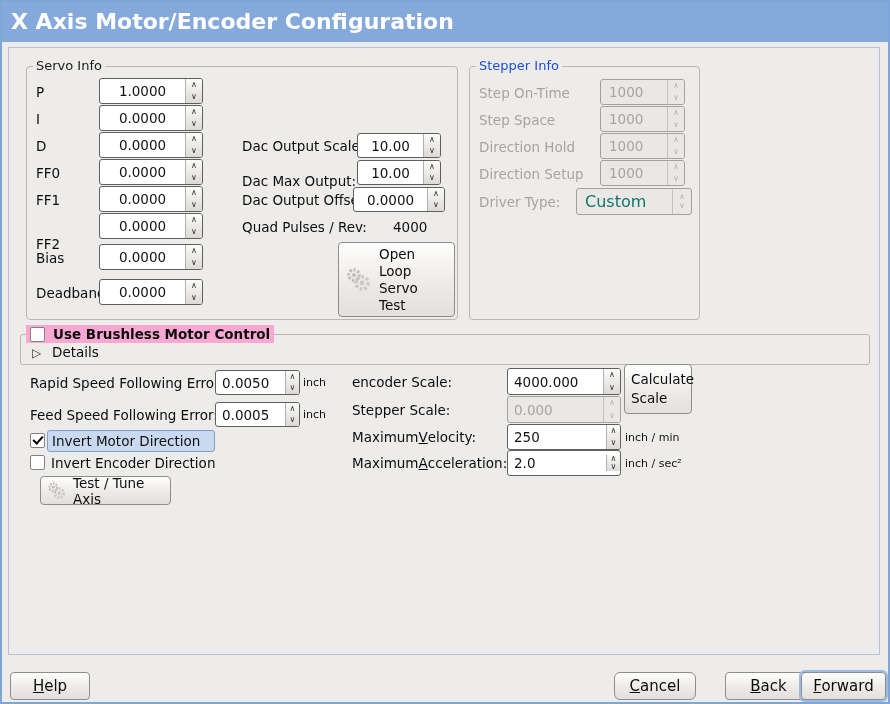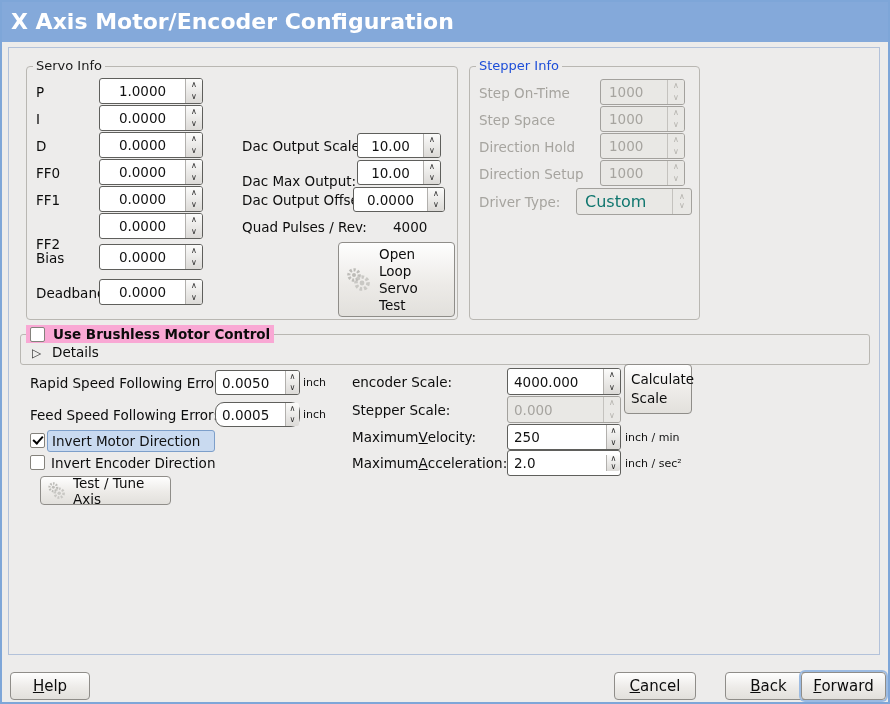--- a/index.html
+++ b/index.html
@@ -235,21 +235,21 @@
   <div class="spin left narrow" style="left:213px;top:368px;width:85px;height:25px;">
     <span class="val">0.0050</span>
     <span class="arrows">
         <span>∧</span>
         <span>∨</span>
       </span>
   </div>
   <div class="unit" style="left:301px;top:368px;height:25px;">inch</div>
 
   <div class="lbl" style="left:28px;top:400px;height:25px;">Feed Speed Following Error:</div>
-  <div class="spin left narrow" style="left:213px;top:400px;width:85px;height:25px;border-radius:9px;">
+  <div class="spin left narrow" style="left:213px;top:400px;width:85px;height:25px;">
     <span class="val">0.0005</span>
     <span class="arrows">
         <span>∧</span>
         <span>∨</span>
       </span>
   </div>
   <div class="unit" style="left:301px;top:400px;height:25px;">inch</div>
 
   <span class="check checked" style="left:28px;top:431px;"></span>
   <div class="hl" style="left:45px;top:428px;width:168px;height:22px;text-align:right;">Invert Motor Direction</div>
@@ -315,21 +315,21 @@
     <span class="arrows">
         <span>∧</span>
         <span>∨</span>
       </span>
   </div>
   <div class="unit" style="left:623px;top:448px;height:26px;">inch / sec²</div>
 
   <div class="btn" style="left:8px;top:670px;width:80px;height:28px;">
     <span><span class="u">H</span><span>elp</span></span>
   </div>
-  <div class="btn" style="left:612px;top:670px;width:82px;height:28px;">
+  <div class="btn" style="left:612px;top:670px;width:82px;height:28px;border-radius:6px;">
     <span><span class="u">C</span><span>ancel</span></span>
   </div>
   <div class="btn" style="left:703px;top:670px;width:87px;height:28px;margin-left:20px;">
     <span><span class="u">B</span><span>ack</span></span>
   </div>
   <div class="btn focus" style="left:799px;top:670px;width:85px;height:28px;">
     <span><span class="u">F</span><span>orward</span></span>
   </div>
 
 </div>

